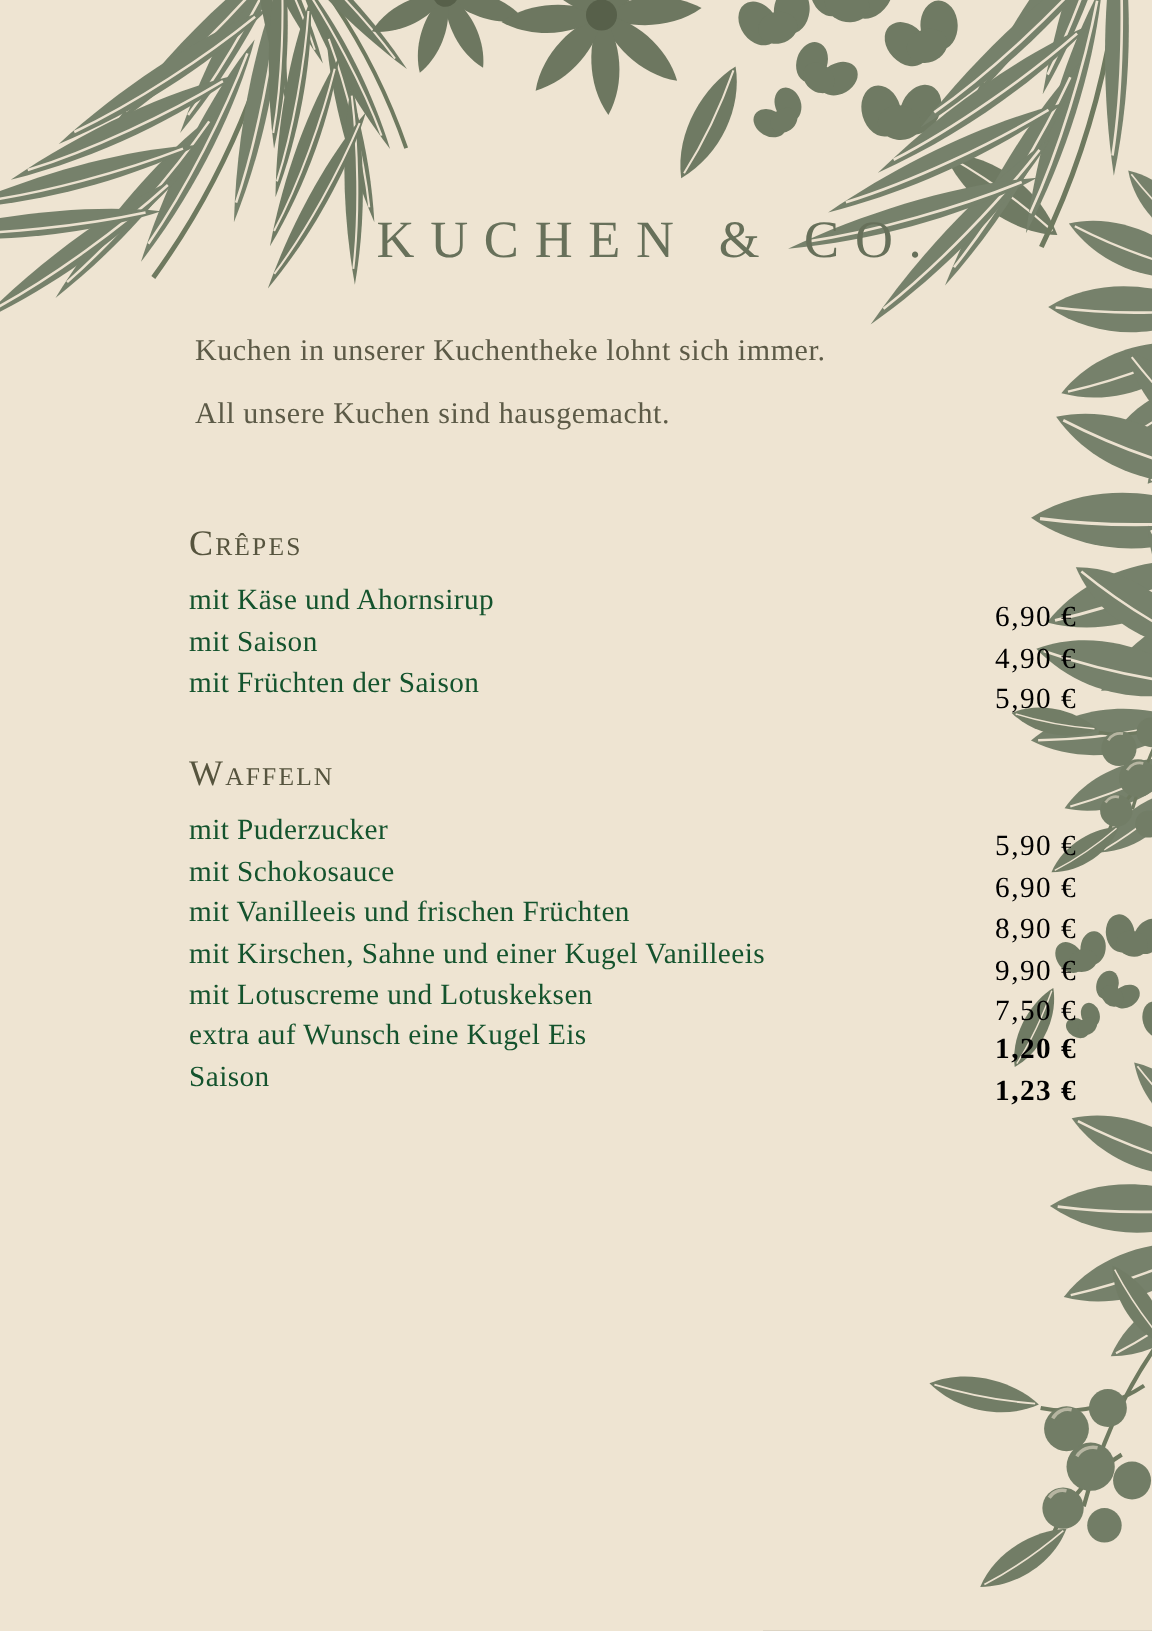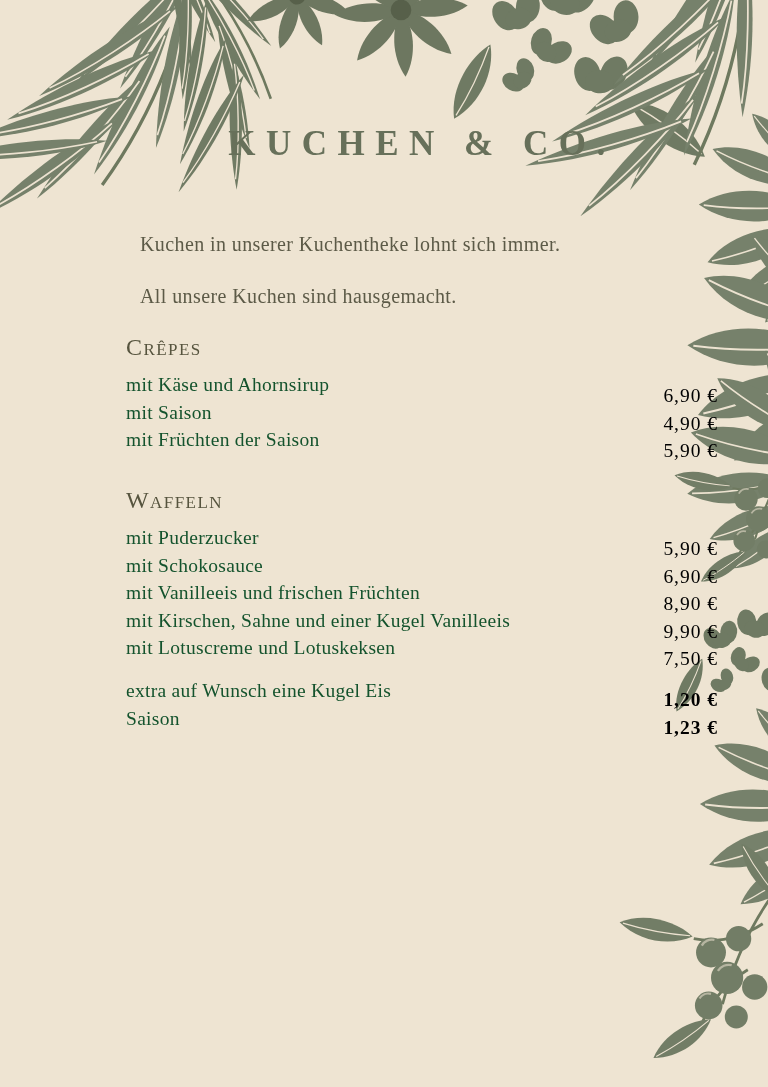--- a/index.html
+++ b/index.html
@@ -8,36 +8,36 @@
     width:768px;height:1087px;
     background:#eee4d2;
     overflow:hidden;
     font-family:"Liberation Serif","DejaVu Serif",serif;
     margin:0 auto;
   }
   .deco{position:absolute;overflow:visible;pointer-events:none;}
 
   .page-title{
     position:absolute;left:126px;top:124px;width:592px;
-    margin:0;text-align:center;
-    font-size:35px;font-weight:700;letter-spacing:0.30em;
+    margin:16px;text-align:center;
+    font-size:35px;font-weight:400;letter-spacing:0.30em;
     color:#67705a;white-space:nowrap;
   }
   .intro{
     position:absolute;left:126px;top:211px;width:592px;
     font-size:20px;line-height:38px;color:#5c5a47;letter-spacing:0.02em;
   }
-  .intro p{margin:14px;}
+  .intro p{margin:4px;}
 
   .menu-section{position:absolute;left:126px;width:592px;}
   .sec-crepes{top:334px;}
   .sec-waffeln{top:487px;}
   .sec-extras{top:677px;}
   .section-heading{
-    margin:0 0 10px 0;
+    margin:16px 0 10px 0;
     font-size:24px;font-weight:400;
     font-variant:small-caps;
     letter-spacing:0.06em;
     color:#56543e;
   }
   .section-body{display:flex;}
   .names{flex:1;}
   .item-name{
     font-size:19.5px;line-height:27.5px;
     color:#14532d;letter-spacing:0.015em;white-space:nowrap;

